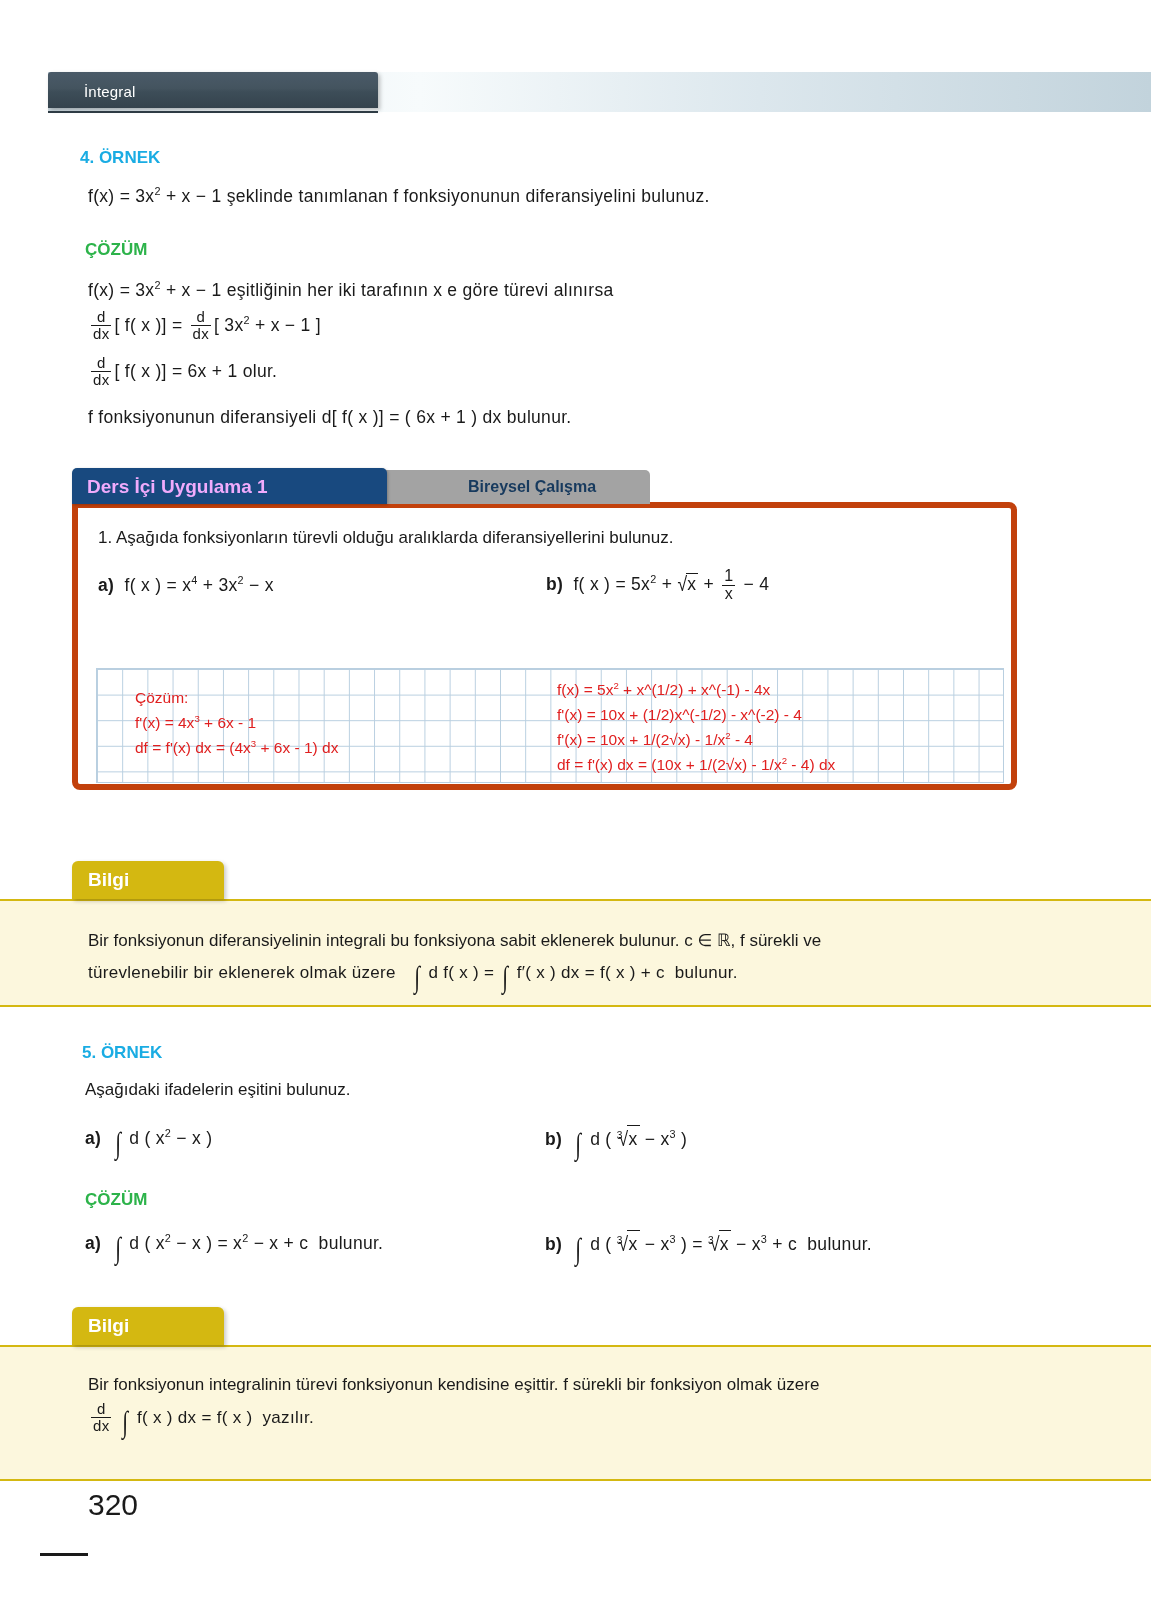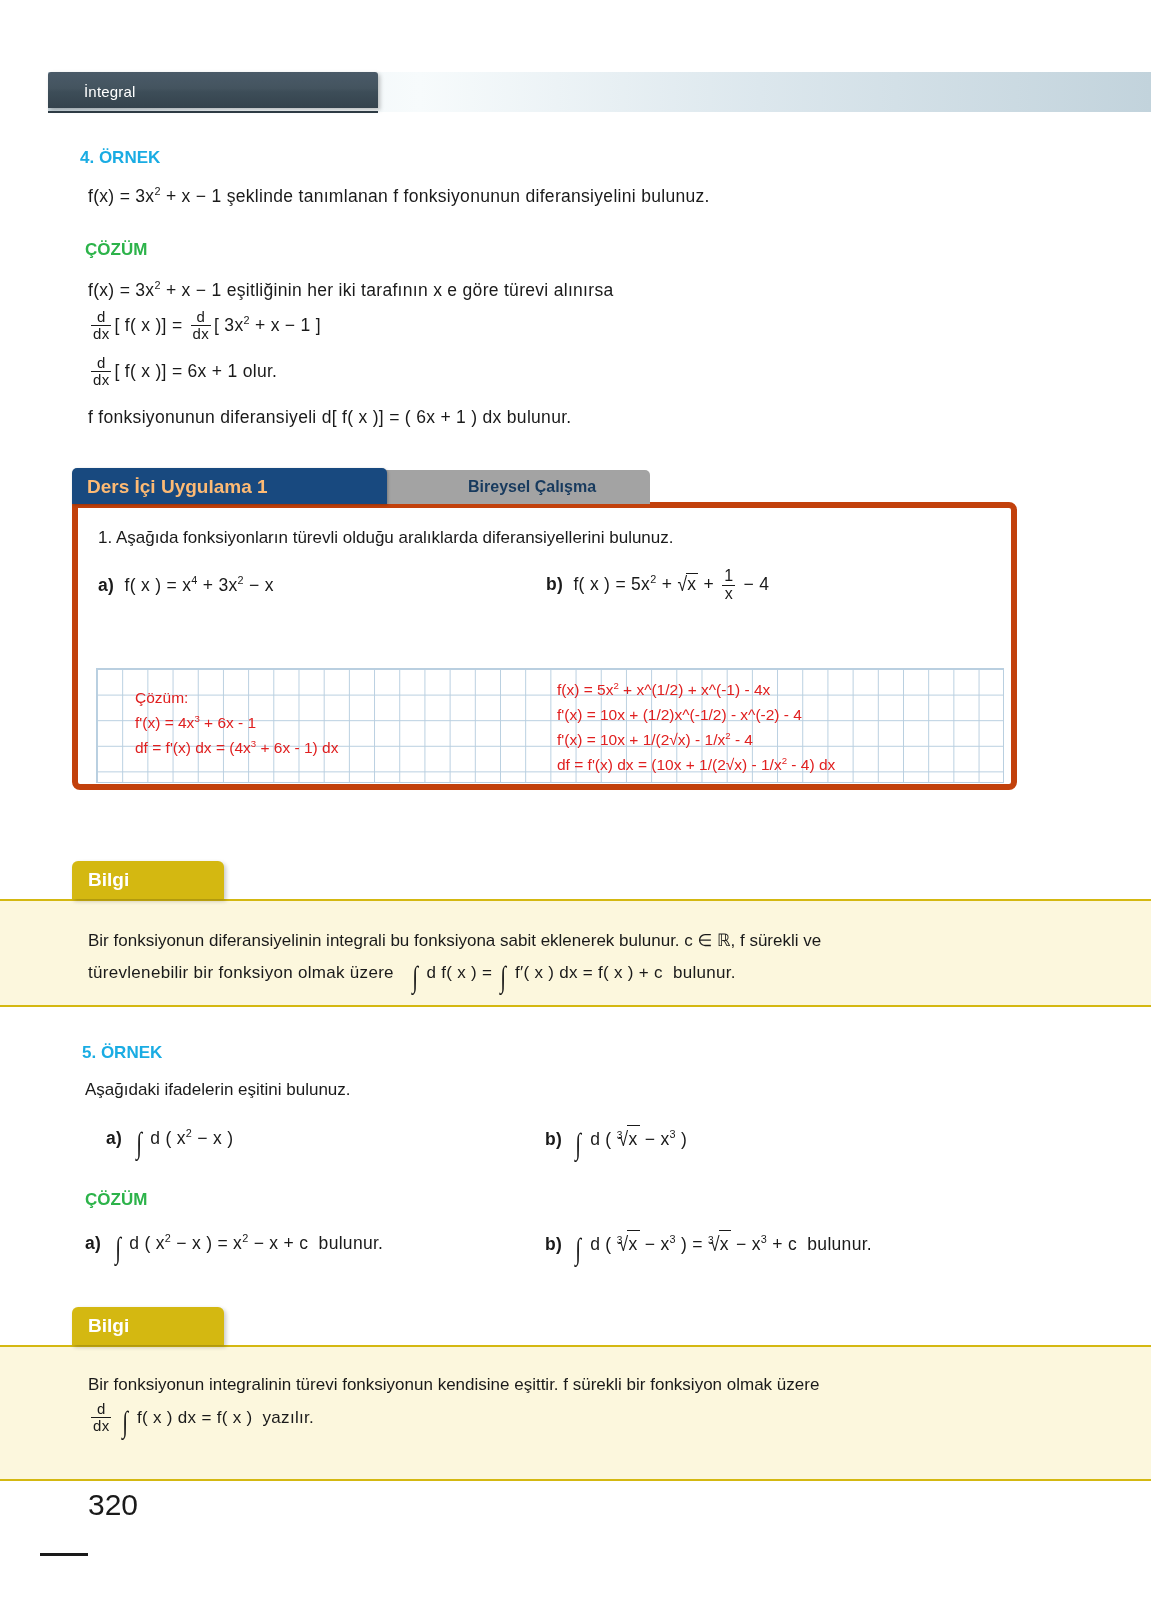--- a/index.html
+++ b/index.html
@@ -69,21 +69,21 @@
   .idx { font-size:.58em; vertical-align:.55em; margin-right:-4px; }
 
   
   .dersici-wrap { position:absolute; left:72px; top:468px; width:945px; }
   .tab-blue {
     position:absolute; left:0; top:0; width:315px; height:36px;
     background:#18497f; border-radius:5px 5px 0 0; z-index:3;
     box-shadow:1px 1px 3px rgba(0,0,0,.25);
   }
   .tab-blue span {
-    position:absolute; left:15px; top:8px; color:#fdba74;
+    position:absolute; left:15px; top:8px; color:#f0abfc;
     font-size:19px; font-weight:bold;
   }
   .tab-light {
     position:absolute; left:300px; top:2px; width:278px; height:34px;
     background:#a3a3a3; border-radius:0 5px 0 0; z-index:2;
   }
   .tab-light span {
     position:absolute; left:96px; top:8px; color:#173a5e;
     font-size:16px; font-weight:bold;
   }
@@ -221,32 +221,32 @@
 
   </div>
 </div>
 
 <div class="bilgi-tab" style="left:72px; top:861px;">
   <span>Bilgi</span>
 </div>
 <div class="bilgi-body" style="top:899px; height:108px;">
   <div class="bilgi-text" style="left:88px; top:24px;">Bir fonksiyonun diferansiyelinin integrali bu fonksiyona sabit eklenerek bulunur.  c ∈ ℝ, f sürekli ve</div>
   <div class="bilgi-text math" style="left:88px; top:56px;">
-    <span>türevlenebilir bir fonksiyon olmak üzere</span>
+    <span>türevlenebilir bir eklenerek olmak üzere</span>
     &nbsp;&nbsp;<span class="intsym">∫</span>&nbsp;d f( x ) =
     <span class="intsym">∫</span>&nbsp;f′( x ) dx = f( x ) + c&nbsp;
     <span>bulunur.</span>
   </div>
 </div>
 
 <div class="example-head" style="left:82px; top:1043px;">5. ÖRNEK</div>
 
 <div class="para" style="left:85px; top:1077px;">Aşağıdaki ifadelerin eşitini bulunuz.</div>
 
-<div class="para math" style="left:85px; top:1125px;margin-left:21px;">
+<div class="para math" style="left:85px; top:1125px;">
   <b>a)</b>
   &nbsp;<span class="intsym">∫</span>&nbsp;d ( x<sup>2</sup> − x )
 </div>
 
 <div class="para math" style="left:545px; top:1125px;">
   <b>b)</b>
   &nbsp;<span class="intsym">∫</span>&nbsp;d (
   <span class="radsym"><span class="idx">3</span><span class="radpre">√</span><span class="rad">x</span></span>
   − x<sup>3</sup> )
 </div>

